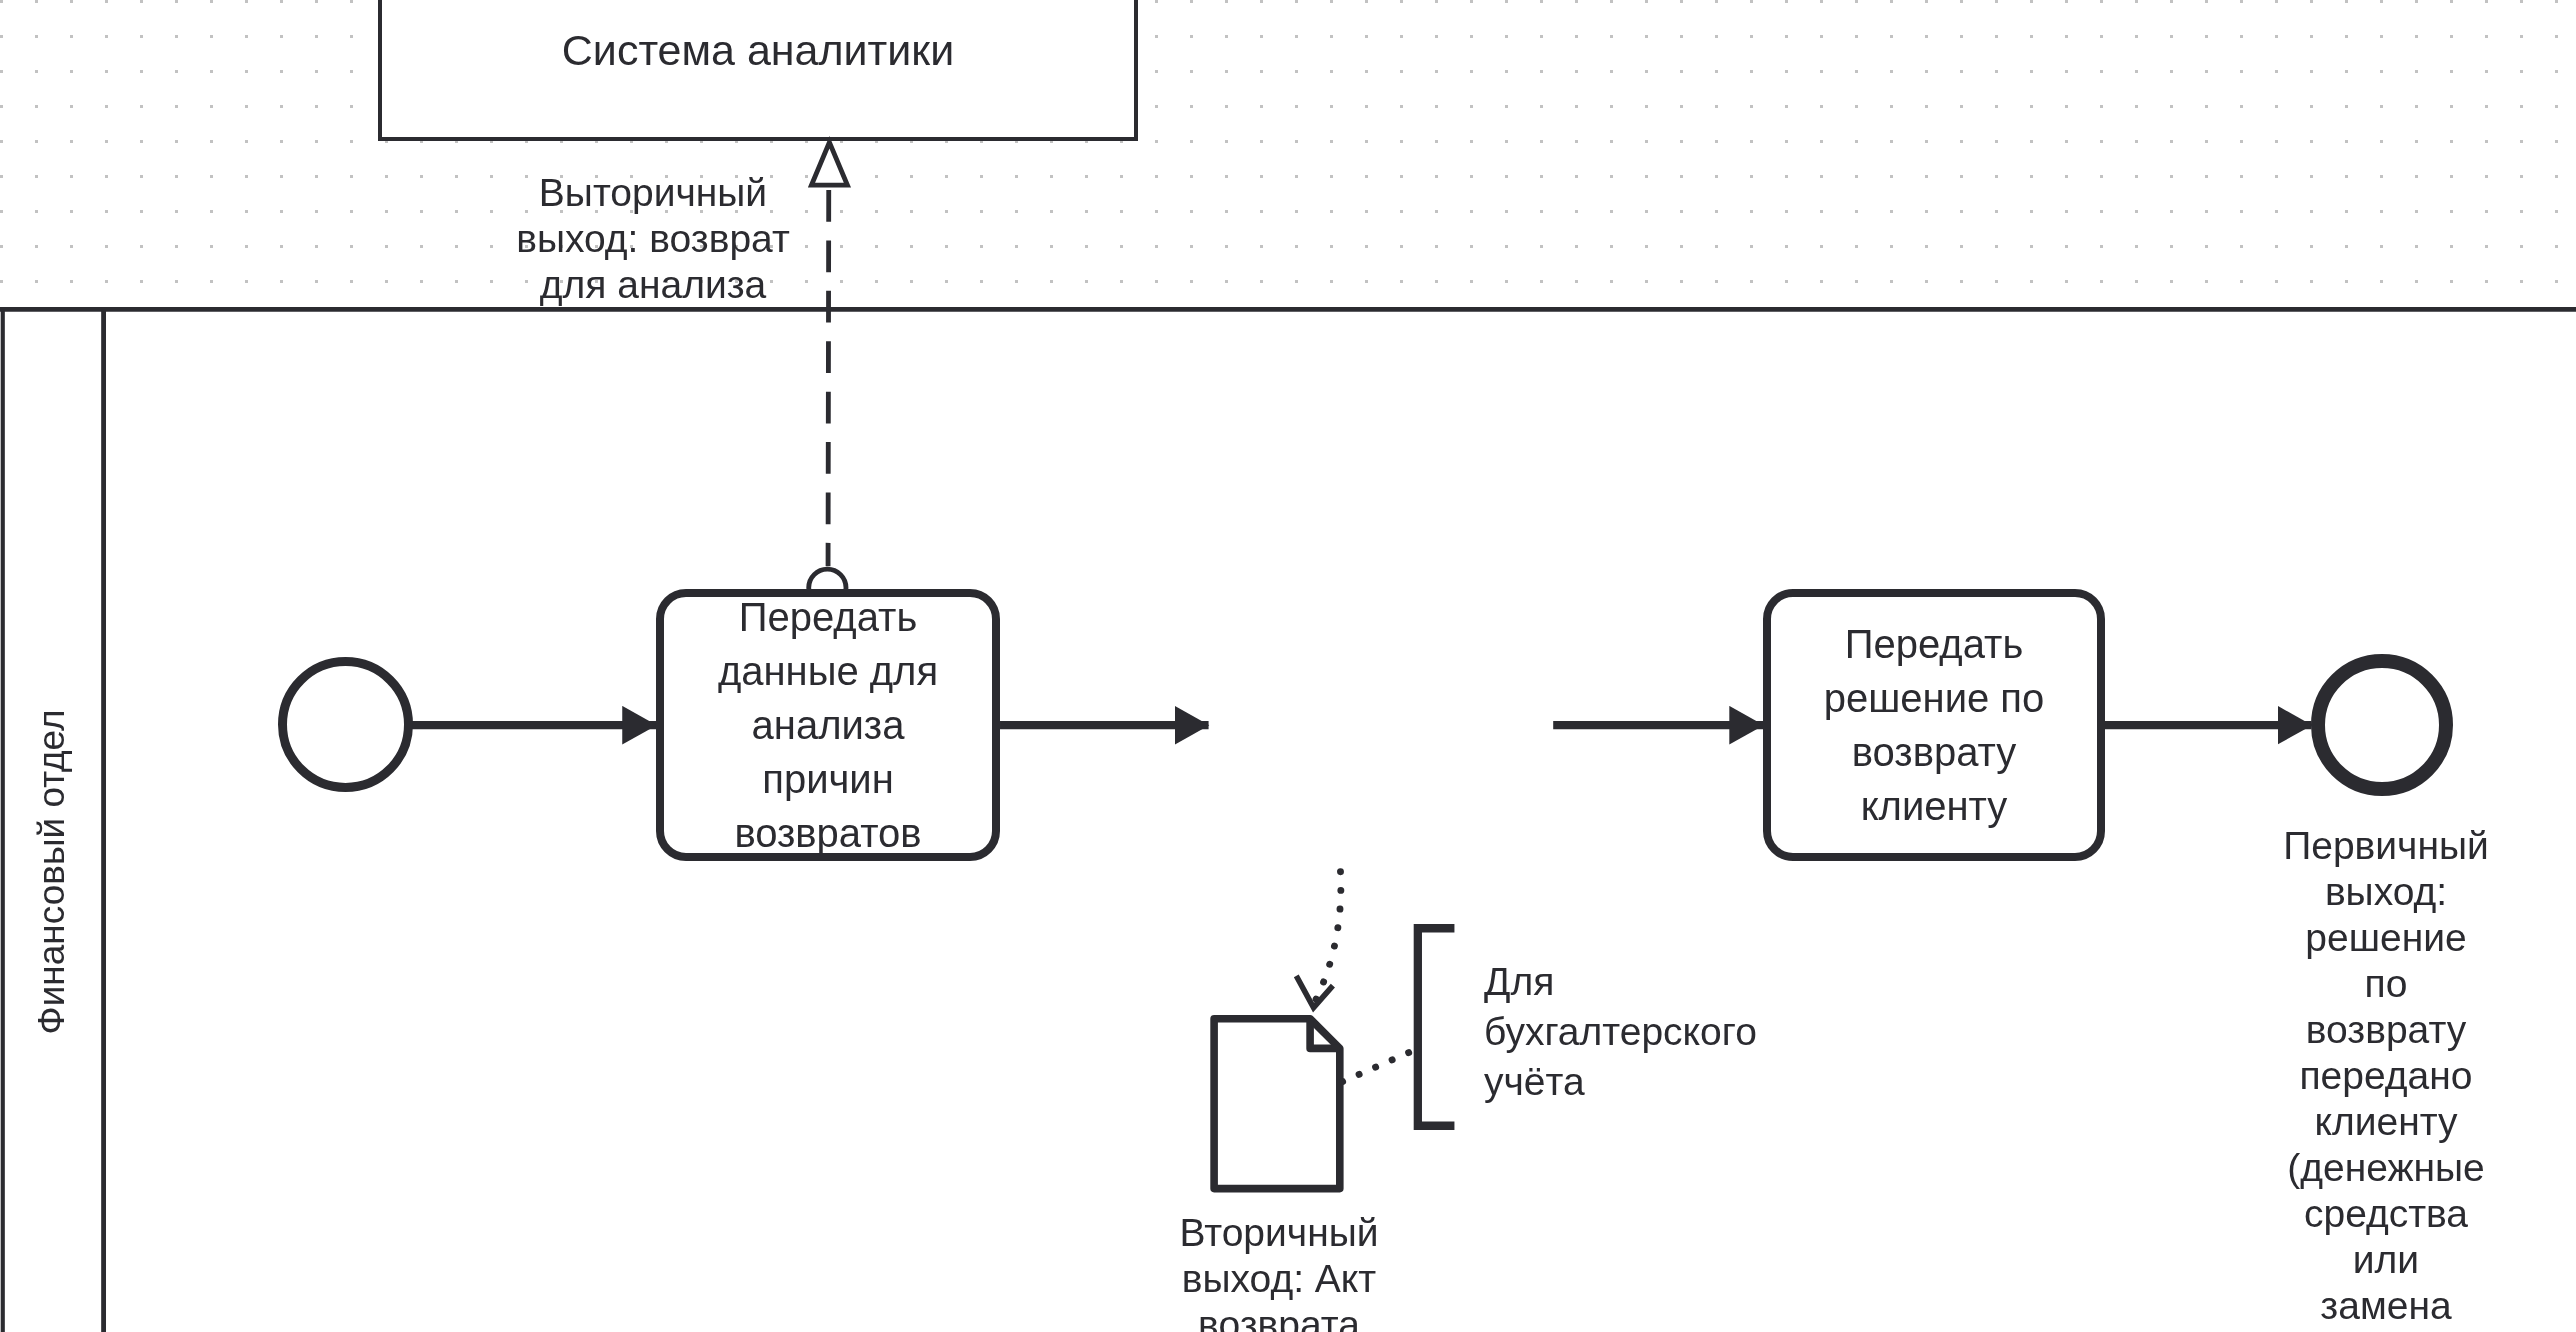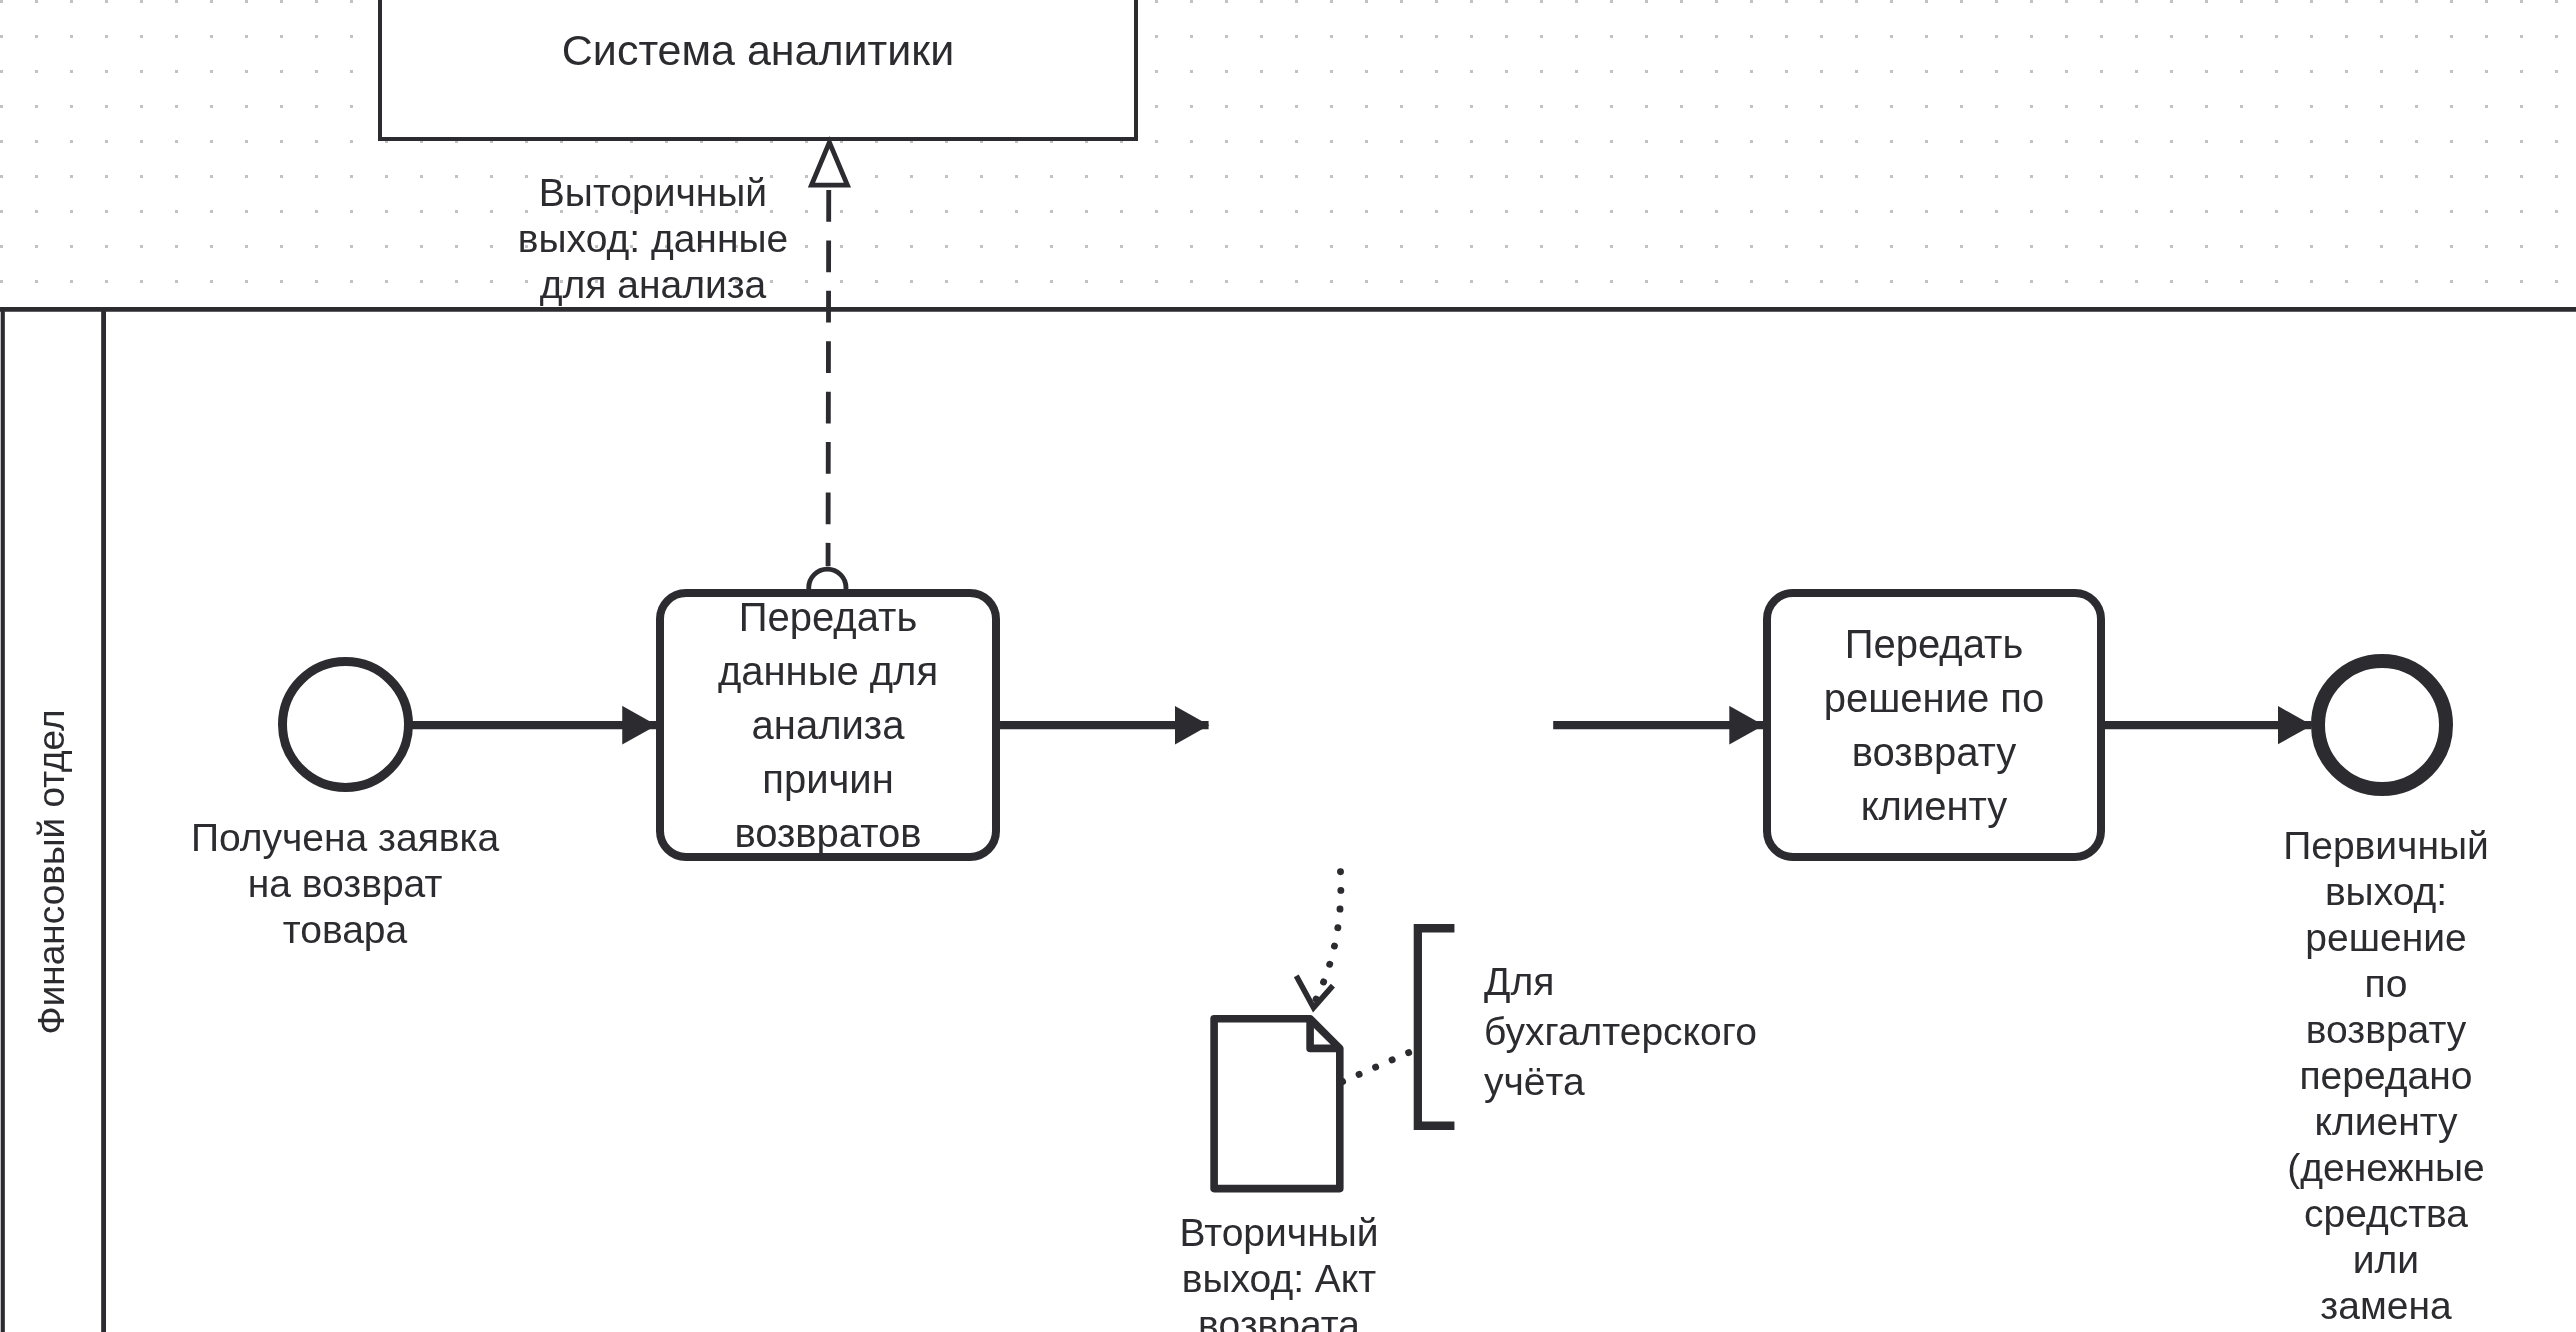--- a/index.html
+++ b/index.html
@@ -146,23 +146,20 @@
     <path d="M1897,1475 L1897,1518 L1940,1518" fill="none" stroke="#2b2b30" stroke-width="11" stroke-linejoin="round"></path>
 
     <path d="M1944,1566 L2040,1524" fill="none" stroke="#2b2b30" stroke-width="10" stroke-linecap="round" stroke-dasharray="0.1 26"></path>
 
     <path d="M2106,1344 L2053,1344 L2053,1630 L2106,1630" fill="none" stroke="#2b2b30" stroke-width="12"></path>
   </svg>
 
   <div id="lane-title">Финансовый отдел</div>
 
   <div id="start-event" class="event-circle"></div>
-  <div id="start-label" class="lbl">Получена заявка
-на возврат
-товара</div>
 
   <div id="task1" class="task">Передать
 данные для
 анализа
 причин
 возвратов</div>
   <div id="task3" class="task">Передать
 решение по
 возврату
 клиенту</div>
@@ -171,21 +168,21 @@
   <div id="end-label" class="lbl">Первичный
 выход: решение
 по возврату
 передано
 клиенту
 (денежные
 средства или
 замена товара)</div>
 
   <div id="msg-label" class="lbl">Выторичный
-выход: данные
+выход: возврат
 для анализа</div>
 
   <div id="doc-label" class="lbl">Вторичный
 выход: Акт
 возврата</div>
 
   <div id="annot-label">Для
 бухгалтерского
 учёта</div>
 

